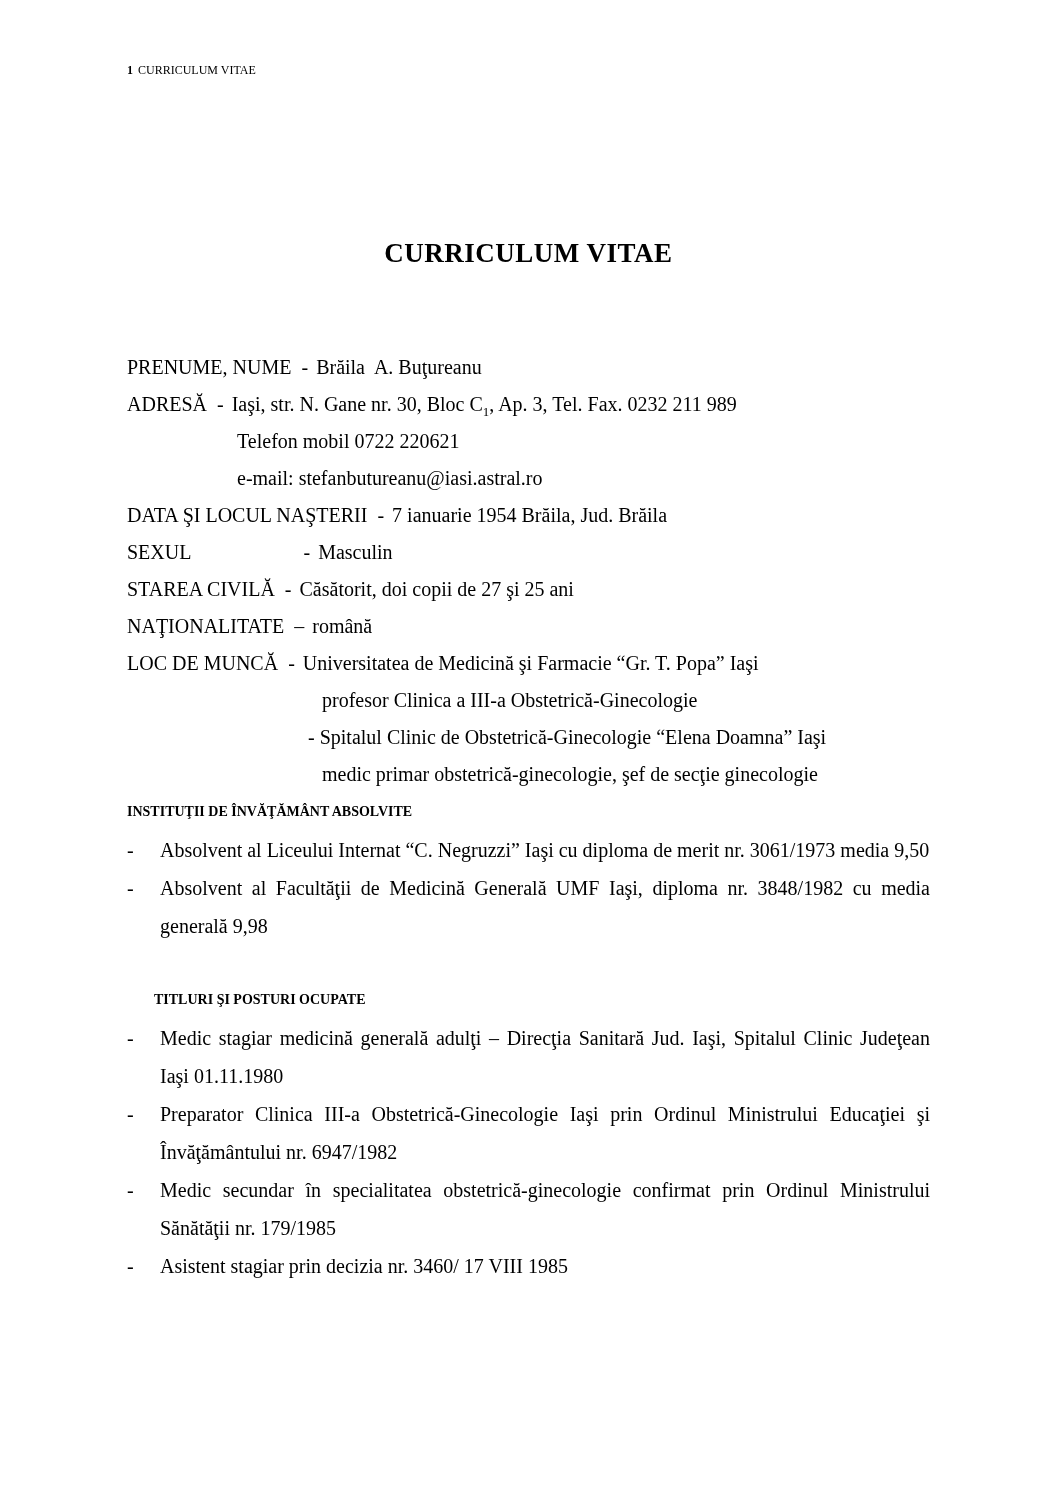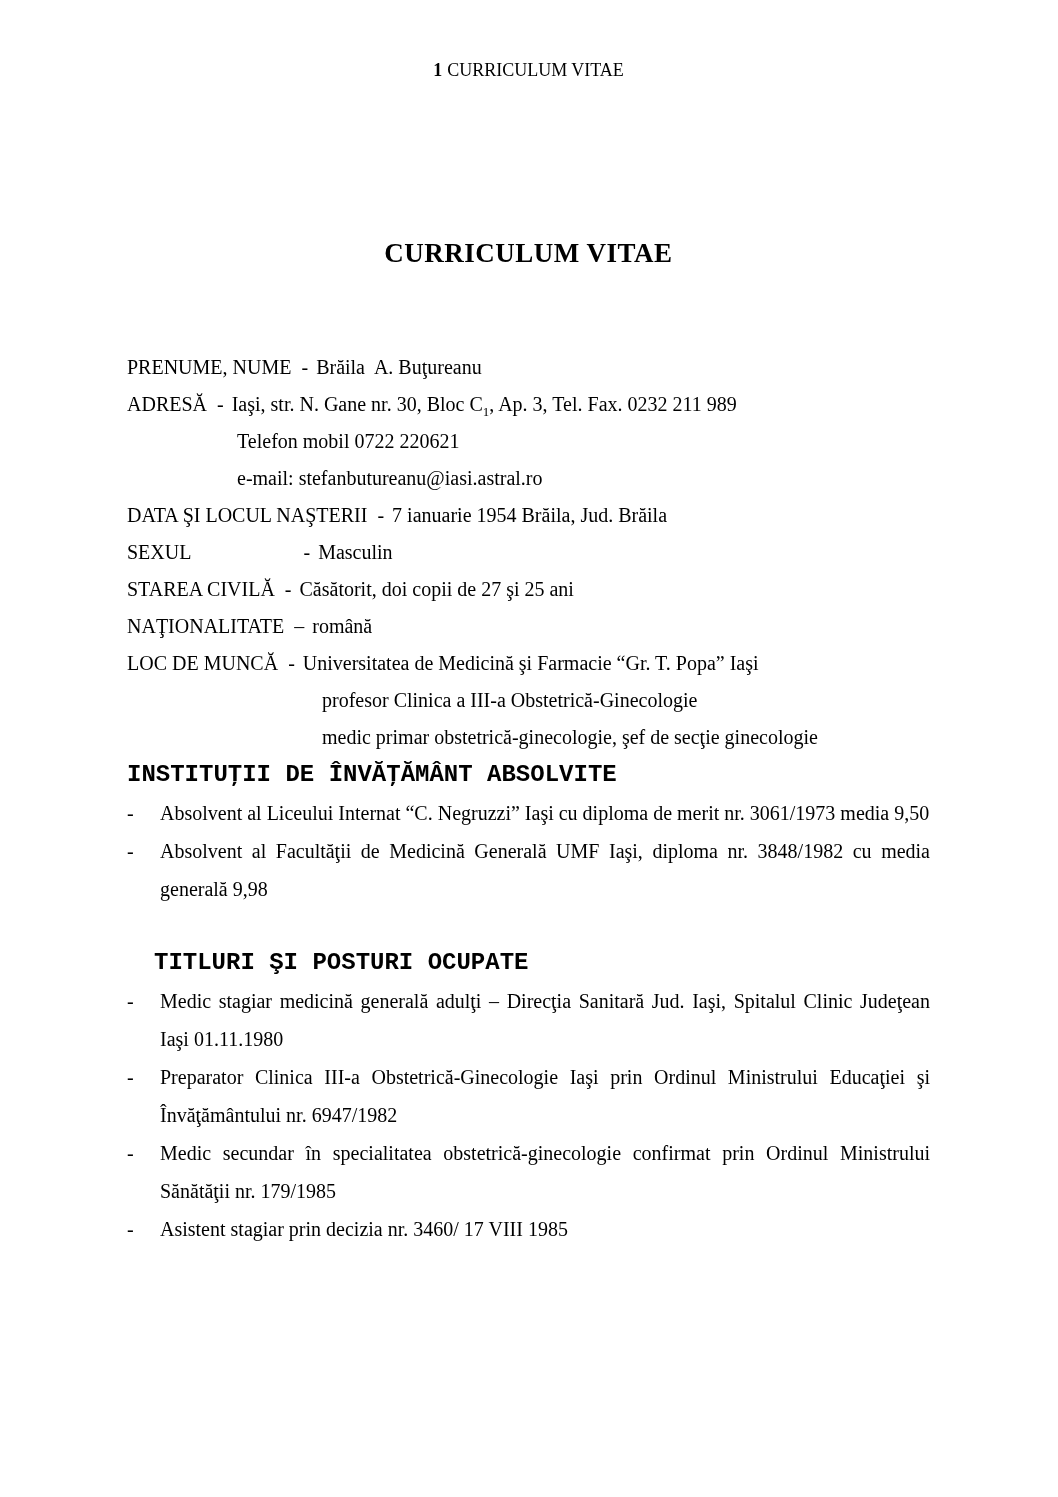--- a/index.html
+++ b/index.html
@@ -5,42 +5,42 @@
   * { margin: 0; padding: 0; box-sizing: border-box; }
   html, body { background: #ffffff; }
   body {
     width: 1058px;
     height: 1497px;
     font-family: "Liberation Serif", "DejaVu Serif", serif;
     color: #000000;
     padding: 58px 128px 0 127px;
     overflow: hidden;
   }
-  .header { font-size: 18px; line-height: 24px; text-align: center; }
+  .header { font-size: 12px; line-height: 24px; }
   .header .num { font-weight: bold; }
   .header .htext { margin-left: 5px; }
   .title {
     font-size: 27px;
     font-weight: bold;
     text-align: center;
     margin-top: 156px;
     letter-spacing: 0.5px;
   }
   .fields { margin-top: 80px; }
   .line { font-size: 20px; line-height: 37px; }
   .lbl { font-weight: normal; margin-top: 16px; }
   .sep { margin: 0 8px 0 10px; }
   .line-sexul .sep { margin-left: 112px; }
   .cont { font-size: 20px; line-height: 37px; }
   .indent-a { padding-left: 110px; }
   .indent-b { padding-left: 195px; }
   .indent-c { padding-left: 181px; }
   .val { white-space: pre-wrap; }
   sub { font-size: 13px; line-height: 0; }
-  .heading { font-size: 24px; font-weight: bold; line-height: 38px; font-family: Liberation Mono, monospace; }
+  .heading { font-size: 14px; font-weight: bold; line-height: 38px; }
   .gap-above { margin-top: 36px; margin-left: 27px; }
   .bullet { display: flex; font-size: 20px; line-height: 38px; }
   .bullet .dash { flex: 0 0 33px; width: 33px; }
   .bullet .btext { flex: 1; text-align: justify; }
 </style>
 </head>
 <body>
 
 <div class="doc">
 
@@ -75,20 +75,21 @@
     </div>
 
     <div class="line">
       <span class="lbl">NAŢIONALITATE</span><span class="sep">–</span><span class="val">română</span>
     </div>
 
     <div class="line">
       <span class="lbl">LOC DE MUNCĂ</span><span class="sep">-</span><span class="val">Universitatea de Medicină şi Farmacie “Gr. T. Popa” Iaşi</span>
     </div>
     <div class="cont indent-b">profesor Clinica a III-a Obstetrică-Ginecologie</div>
+    <div class="cont indent-c">- Spitalul Clinic de Obstetrică-Ginecologie “Elena Doamna” Iaşi</div>
     <div class="cont indent-b">medic primar obstetrică-ginecologie, şef de secţie ginecologie</div>
 
   </div>
 
   <div>
     <div class="heading">INSTITUŢII DE ÎNVĂŢĂMÂNT ABSOLVITE</div>
 
     <div class="bullet">
       <span class="dash">-</span>
       <span class="btext">Absolvent al Liceului Internat “C. Negruzzi” Iaşi cu diploma de merit nr. 3061/1973 media 9,50</span>

